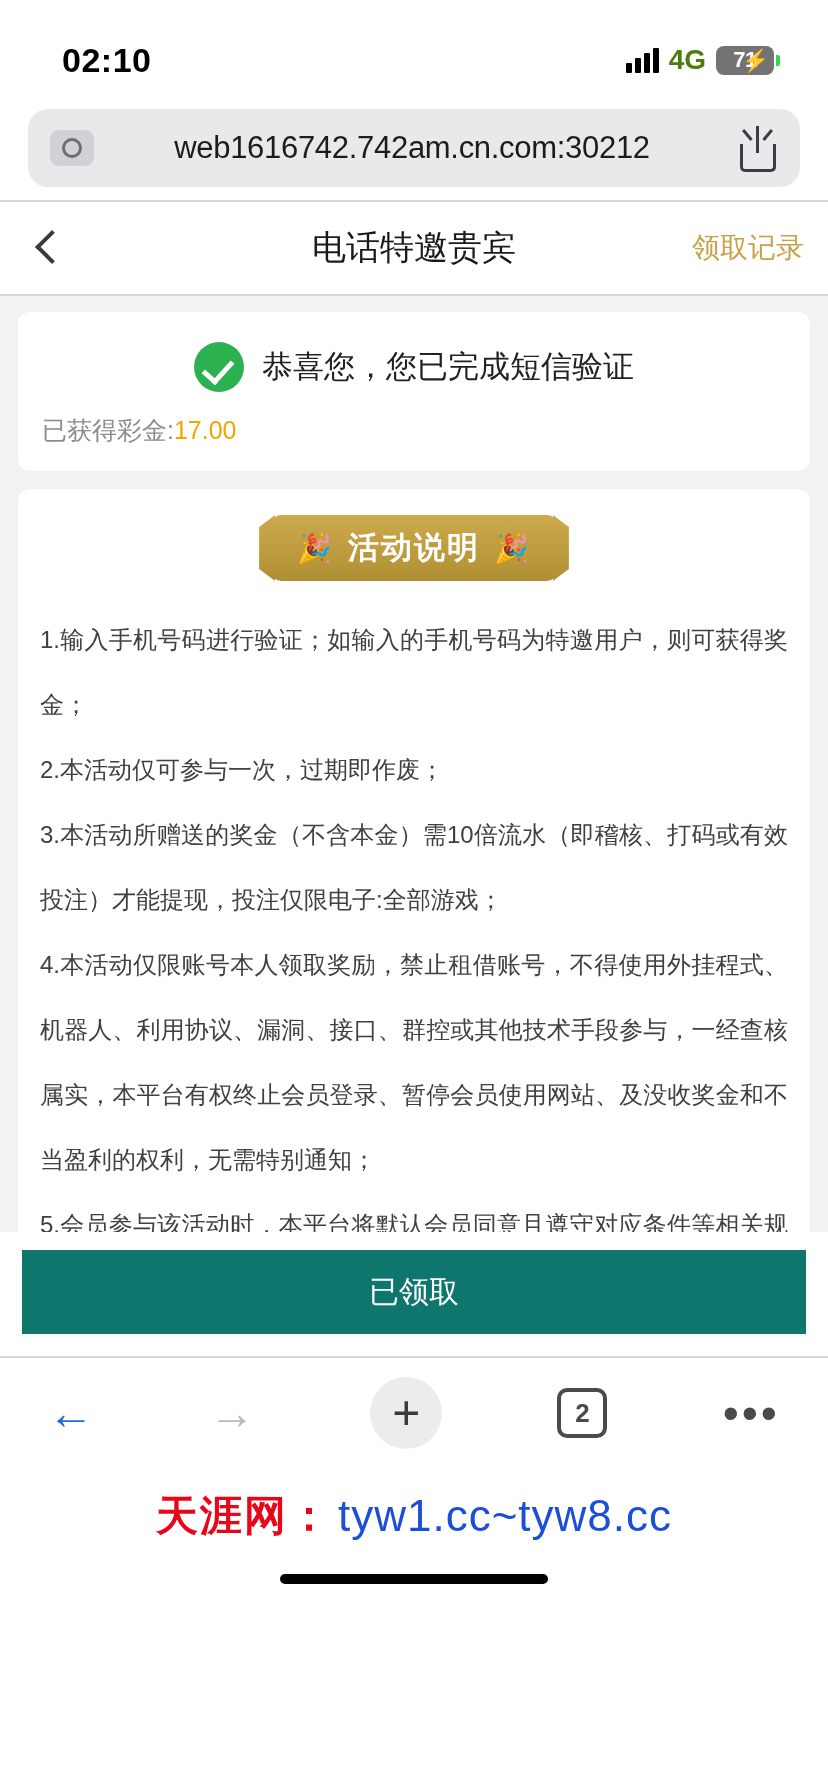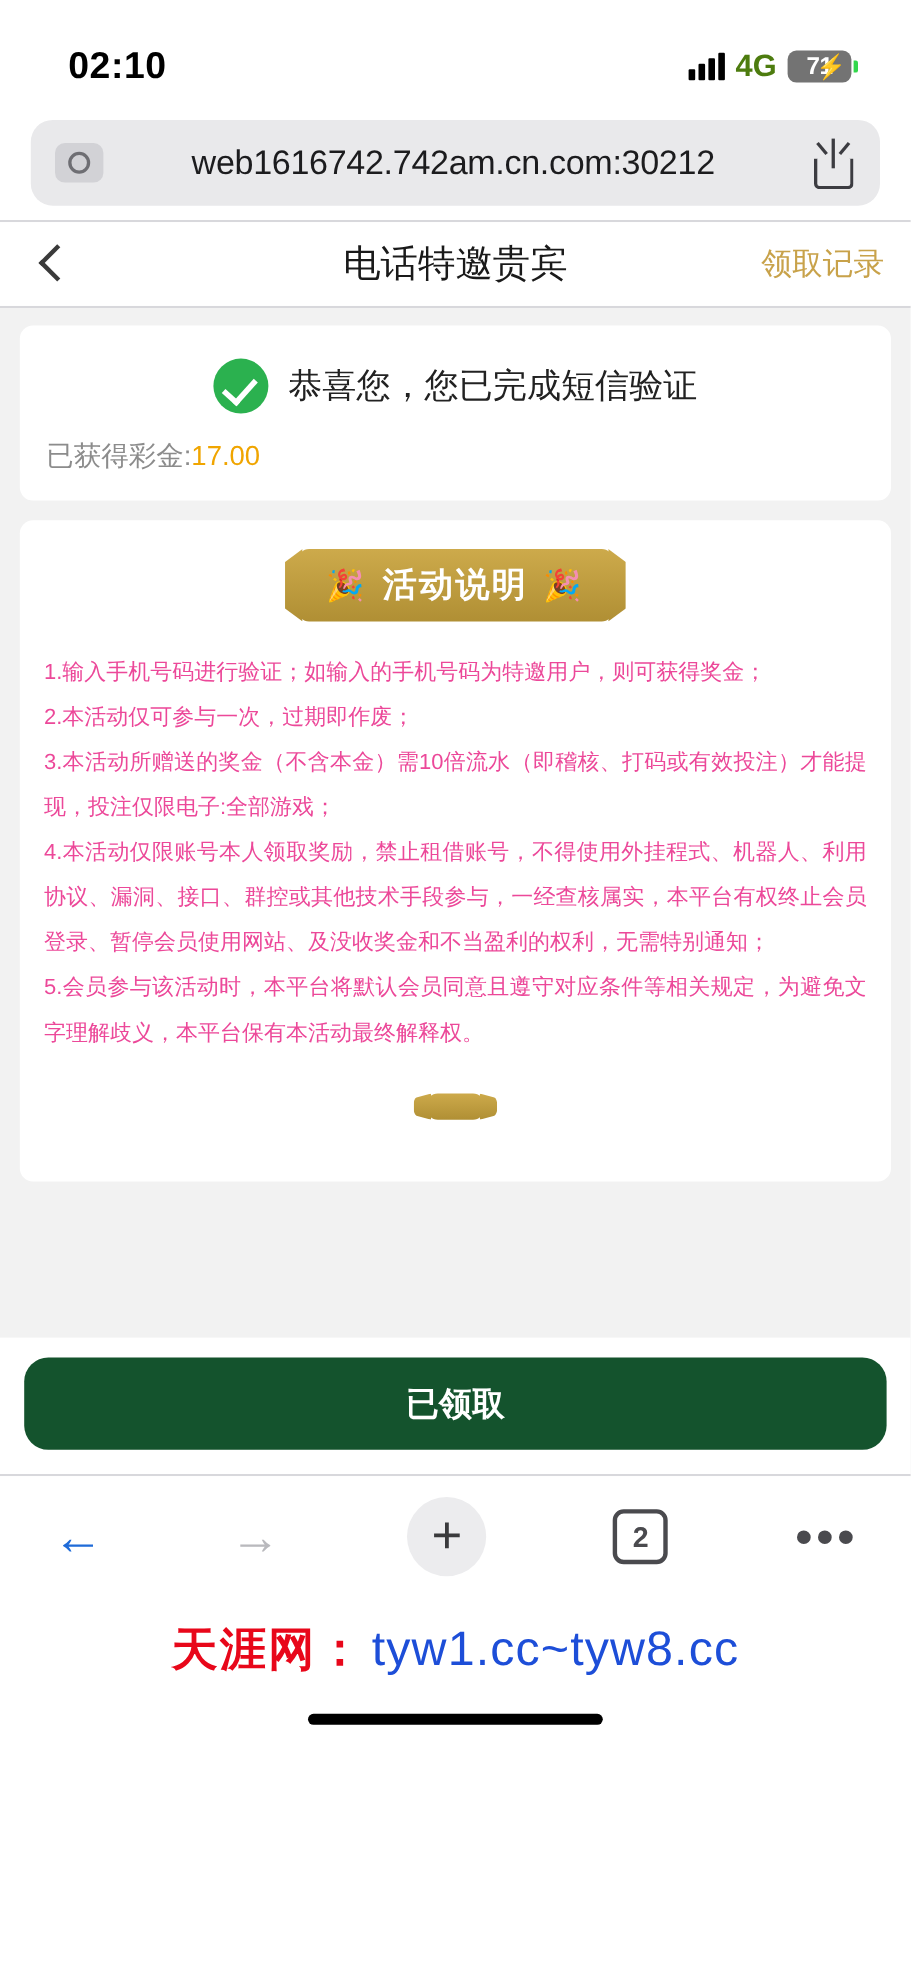--- a/index.html
+++ b/index.html
@@ -114,21 +114,21 @@
   .share-icon .arrow:after {
     content: ""; position: absolute; top: 1px; width: 3px; height: 13px; background: #3c3c41;
   }
   .share-icon .arrow:before { left: -6px; transform: rotate(-40deg); transform-origin: bottom; }
   .share-icon .arrow:after  { left: 6px;  transform: rotate(40deg);  transform-origin: bottom; }
 
   .hairline { height: 2px; background: #d8d8dc; }
 
   
   .page-header {
-    height: 76px;
+    height: 92px;
     background: #ffffff;
     display: flex; align-items: center;
     padding: 0 24px;
     position: relative;
   }
   .back-chevron {
     width: 50px; height: 50px;
     position: relative;
     flex: 0 0 auto;
   }
@@ -216,46 +216,45 @@
   .ribbon:before, .ribbon:after {
     content: "";
     position: absolute; top: 0; bottom: 0; width: 16px;
     background: linear-gradient(180deg,#cdaa4b 0%, #b08f34 100%);
   }
   .ribbon:before { left: -12px; border-radius: 10px 0 0 10px; clip-path: polygon(0 18%,100% 0,100% 100%,0 82%); }
   .ribbon:after  { right: -12px; border-radius: 0 10px 10px 0; clip-path: polygon(0 0,100% 18%,100% 82%,0 100%); }
   .ribbon .emoji { font-size: 28px; }
 
   .para {
-    font-size: 20px;
-    line-height: 41px;
-    color: #ec4899;
+    font-size: 24px;
+    line-height: 65px;
+    color: #404040;
     text-align: justify;
   }
   .ribbon-wrap.second { margin-top: 34px; }
 
   
   .claim-bar {
     position: absolute;
     left: 0; right: 0;
     bottom: 0;
     padding: 18px 22px 22px;
     background: #ffffff;
   }
   .claim-button {
     width: 100%;
     height: 84px;
-    border-radius: 22px;
-    background: #14532d;
+    border-radius: 0;
+    background: #0f766e;
     color: #ffffff;
     font-size: 30px;
     display: flex; align-items: center; justify-content: center;
     border: none;
     font-family: "Liberation Sans", sans-serif;
-    font-weight: bold;
   }
 
   
   .browser-toolbar {
     height: 110px;
     display: flex; align-items: center; justify-content: space-between;
     padding: 0 48px;
     background: #fff;
   }
   .tb-btn { display: flex; align-items: center; justify-content: center; }

